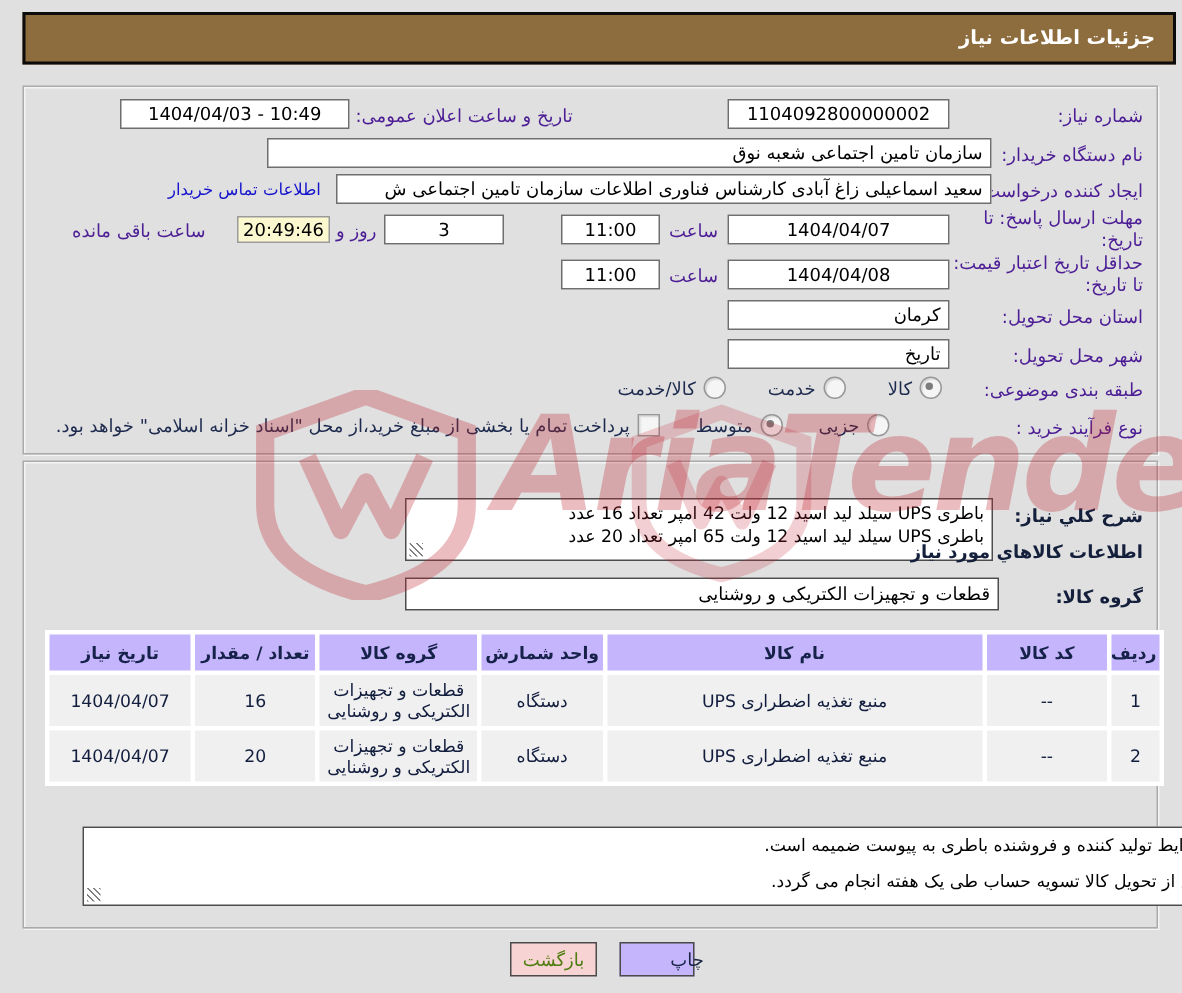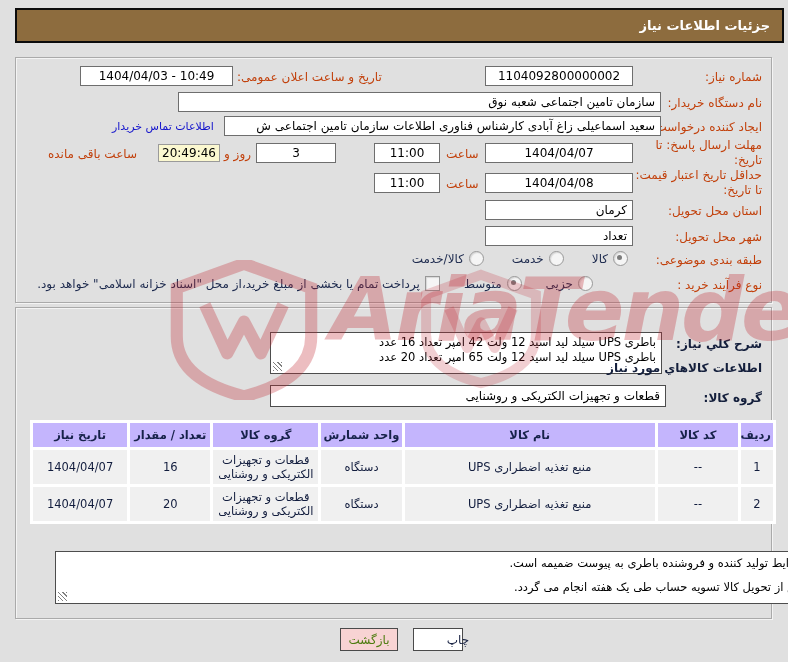--- a/index.html
+++ b/index.html
@@ -6,21 +6,21 @@
   body{background:#e0e0e0;font-family:"DejaVu Sans","Liberation Sans",sans-serif;}
   #page{position:relative;width:788px;height:662px;background:#e0e0e0;overflow:hidden;direction:rtl;}
   
   .titlebar{position:absolute;left:15px;top:8px;width:753px;height:31px;background:#8d6c3e;
     border:2px solid #0c0c0c;color:#fff;font-size:13px;font-weight:bold;
     display:flex;align-items:center;padding-right:12px;box-sizing:content-box;}
   
   .gbox{position:absolute;border:1px solid #aaaaaa;box-shadow:inset 1px 1px 0 #f4f4f4,1px 1px 0 #f4f4f4;background:transparent;}
   #box1{left:15px;top:57px;width:755px;height:244px;}
   #box2{left:15px;top:307px;width:755px;height:310px;}
-  .lbl{position:absolute;color:#c2410c;font-size:12px;white-space:nowrap;}
+  .lbl{position:absolute;color:#4c1d95;font-size:12px;white-space:nowrap;}
   .lbl.wrap{white-space:normal;text-align:right;line-height:15px;}
   .lbl.b{font-weight:bold;color:#141f3c;}
   .tb{position:absolute;background:#fff;border:1px solid #6e6e6e;height:20px;box-sizing:border-box;
       font-size:12px;color:#000;display:flex;align-items:center;overflow:hidden;white-space:nowrap;}
   .tb.center{justify-content:center;}
   .tb.rpad{padding:0 5px;}
   .ybox{position:absolute;background:#fbf8d0;border:1px solid #9a9a9a;height:18px;box-sizing:border-box;
       font-size:12px;display:flex;align-items:center;justify-content:center;}
   .link{position:absolute;color:#1414cc;font-size:11px;cursor:pointer;white-space:nowrap;}
   
@@ -38,21 +38,21 @@
   .grip{position:absolute;left:2px;bottom:2px;width:9px;height:9px;
       background:repeating-linear-gradient(45deg,#808080 0 1px,transparent 1px 3px);}
   
   table.goods{position:absolute;left:30px;top:420px;width:746px;border-spacing:3px;background:#fff;
       table-layout:fixed;font-size:11.5px;}
   table.goods th{background:#c4b5fd;color:#17224a;font-weight:bold;height:22px;padding:1px 2px;}
   table.goods td{background:#f0f0f0;color:#121d3e;text-align:center;vertical-align:middle;padding:3px 3px;line-height:14px;}
   
   .btn{position:absolute;height:23px;border:1px solid #4a4a4a;box-sizing:border-box;
       display:flex;align-items:center;justify-content:center;font-size:12px;color:#1a2444;cursor:pointer;}
-  #btn-print{left:413px;top:628px;width:50px;background:#ffffff;padding-left:40px;}
+  #btn-print{left:413px;top:628px;width:50px;background:#c4b5fd;padding-left:40px;}
   #btn-back{left:340px;top:628px;width:58px;background:#f8d3d3;color:#4d7c0f;}
   
   #watermark{position:absolute;left:0;top:252px;width:788px;height:150px;pointer-events:none;z-index:50;overflow:hidden;}
   #watermark .wm-text{position:absolute;left:330px;top:6px;font-size:88px;font-weight:800;font-style:italic;
       letter-spacing:-3px;color:rgba(193,36,48,0.30);white-space:nowrap;direction:ltr;}
   #watermark svg{position:absolute;}
 </style>
 </head>
 <body>
 
@@ -101,21 +101,21 @@
       <span dir="ltr">1404/04/08</span>
     </div>
   <div class="lbl" style="left:446px;top:177px;">ساعت</div>
   <div class="tb center" style="left:374px;top:173px;width:66px;">
       <span dir="ltr">11:00</span>
     </div>
 
   <div class="lbl" style="right:26px;top:204px;">استان محل تحویل:</div>
   <div class="tb rpad" style="left:485px;top:200px;width:148px;">کرمان</div>
   <div class="lbl" style="right:26px;top:230px;">شهر محل تحویل:</div>
-  <div class="tb rpad" style="left:485px;top:226px;width:148px;">تعداد</div>
+  <div class="tb rpad" style="left:485px;top:226px;width:148px;">تاریخ</div>
 
   <div class="lbl" style="right:26px;top:253px;">طبقه بندی موضوعی:</div>
   <div class="optrow" style="right:160px;top:251px;gap:28px;">
     <span class="opt">
       <span class="radio checked"></span>
       <span class="opttext">کالا</span>
     </span>
     <span class="opt">
       <span class="radio"></span>
       <span class="opttext">خدمت</span>

